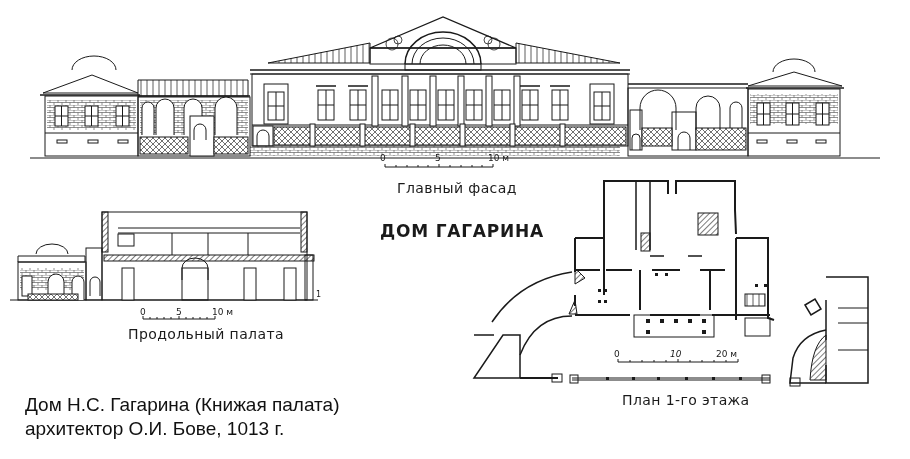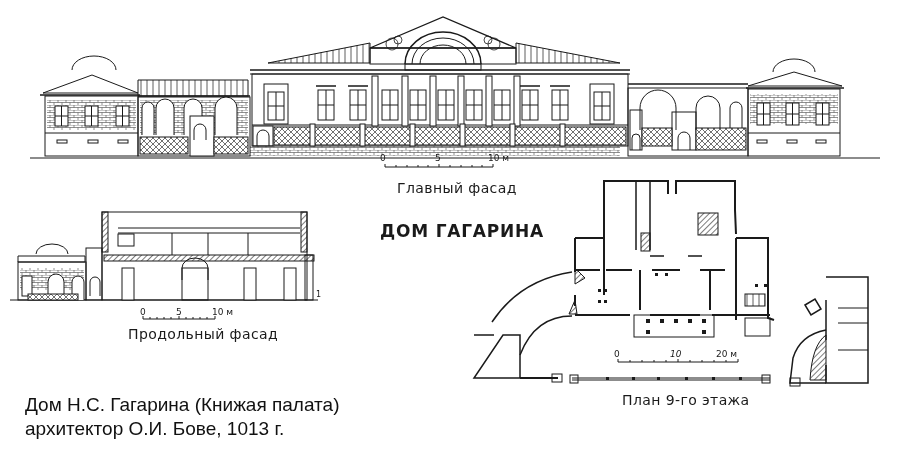--- a/index.html
+++ b/index.html
@@ -287,21 +287,21 @@
 <div class="lbl scale-num" style="left:380px;top:153px;">0</div>
 <div class="lbl scale-num" style="left:435px;top:153px;">5</div>
 <div class="lbl scale-num" style="left:488px;top:153px;">10 м</div>
 <div class="lbl cap" style="left:397px;top:180px;">Главный фасад</div>
 
 <div class="lbl title" style="left:380px;top:221px;">ДОМ ГАГАРИНА</div>
 
 <div class="lbl scale-num" style="left:140px;top:307px;">0</div>
 <div class="lbl scale-num" style="left:176px;top:307px;">5</div>
 <div class="lbl scale-num" style="left:212px;top:307px;">10 м</div>
-<div class="lbl cap" style="left:128px;top:326px;">Продольный фасад</div>
+<div class="lbl cap" style="left:128px;top:326px;">Продольный палата</div>
 
 <div class="lbl scale-num" style="left:614px;top:349px;">0</div>
 <div class="lbl scale-num" style="left:670px;top:349px;font-style:italic;">10</div>
 <div class="lbl scale-num" style="left:716px;top:349px;">20 м</div>
-<div class="lbl cap" style="left:622px;top:392px;">План 9-го этажа</div>
+<div class="lbl cap" style="left:622px;top:392px;">План 1-го этажа</div>
 
 <div class="lbl main-cap" style="left:25px;top:393px;">Дом Н.С. Гагарина (Книжая палата)</div>
 <div class="lbl main-cap" style="left:25px;top:417px;">архитектор О.И. Бове, 1013 г.</div>
 
 </body></html>

